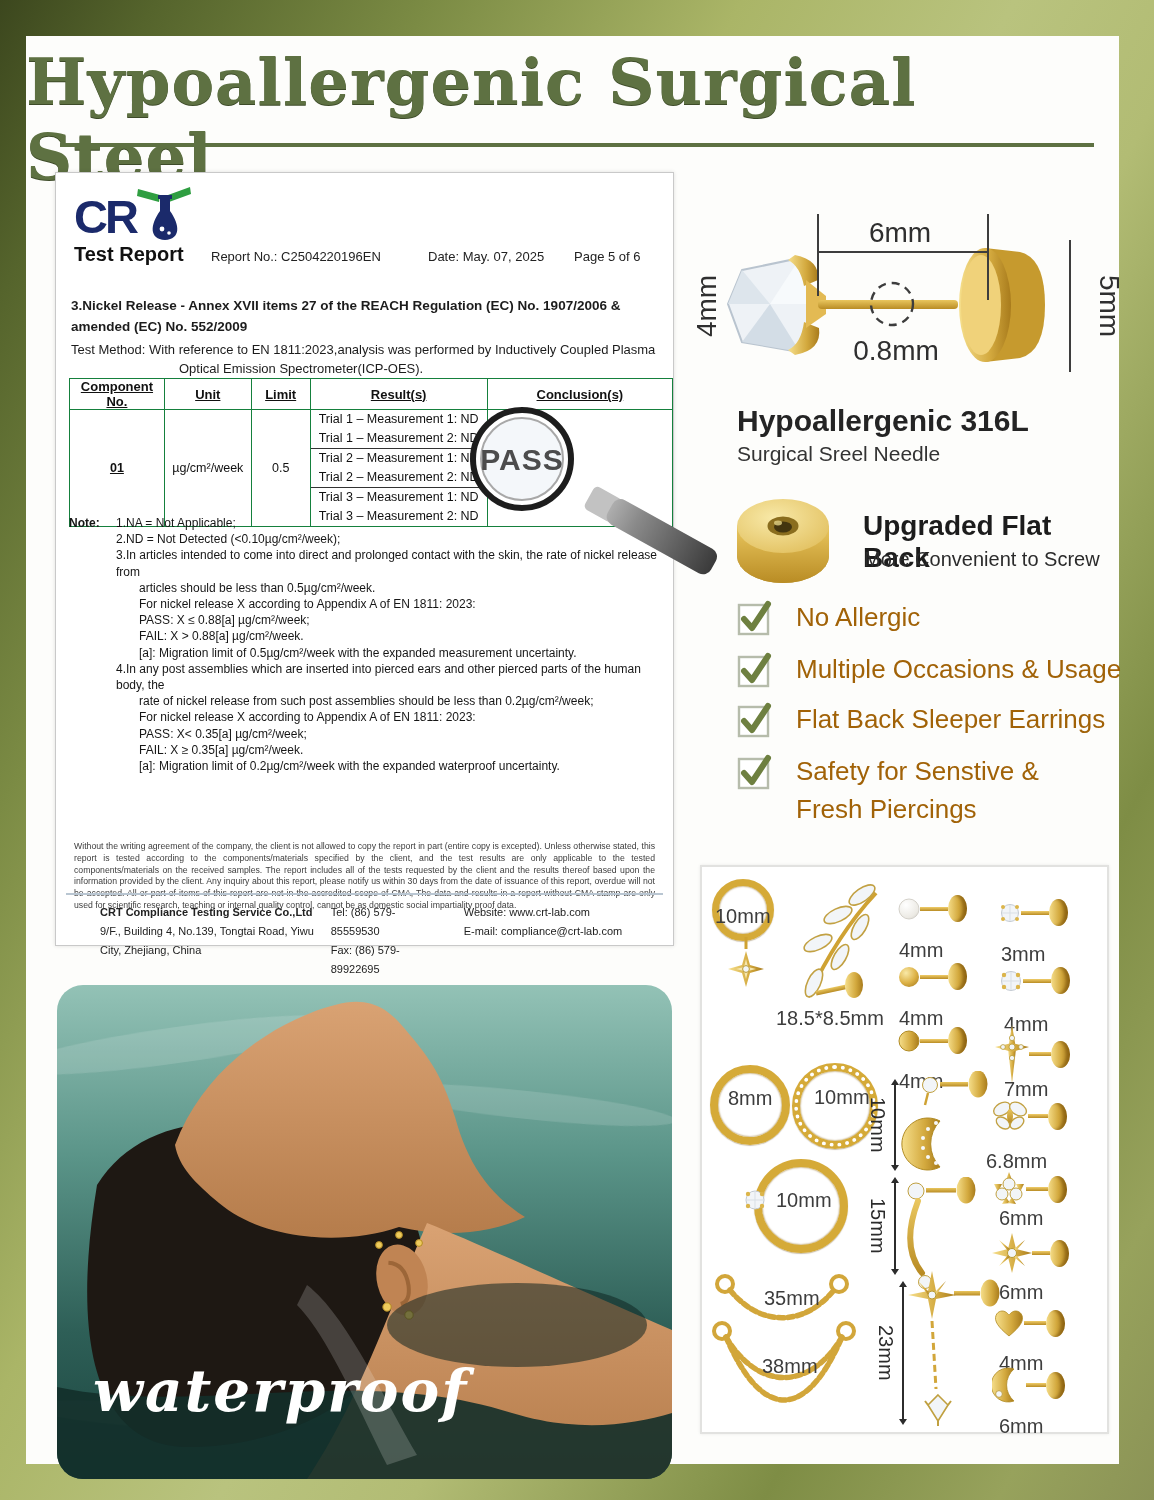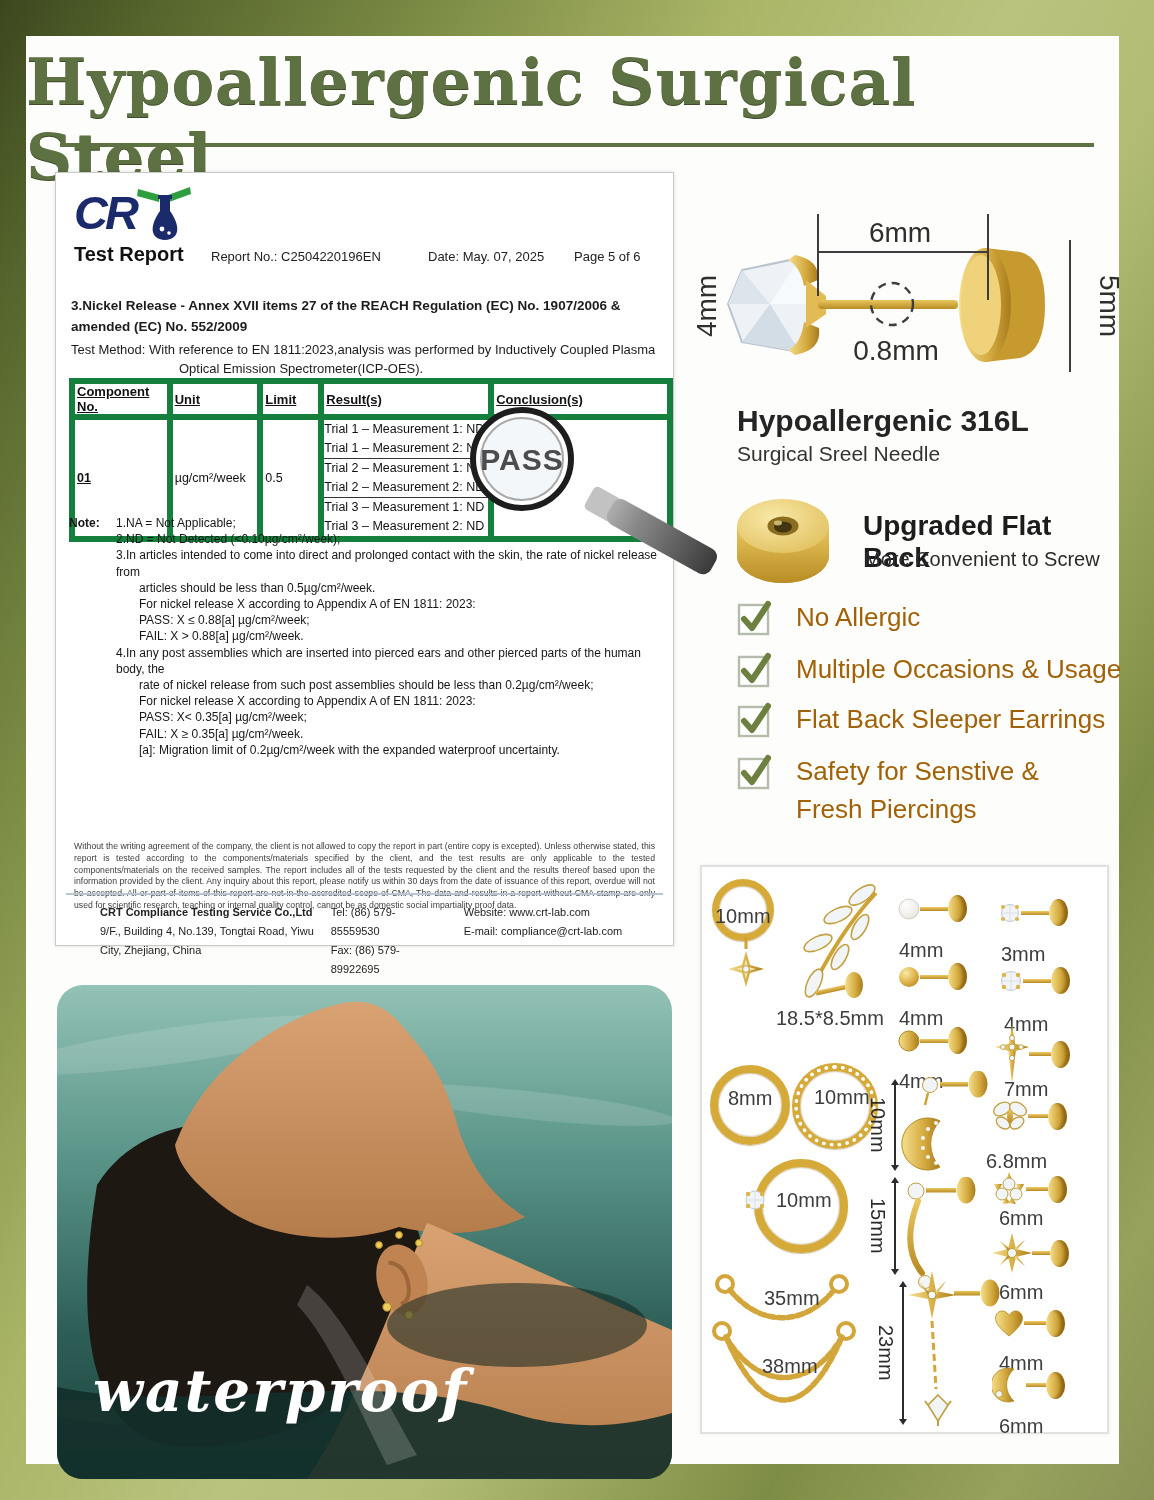--- a/index.html
+++ b/index.html
@@ -11,30 +11,30 @@
 
   
   .main-title{position:absolute;left:0;top:8px;width:100%;
     font-family:"DejaVu Serif",serif;font-weight:700;font-size:64px;letter-spacing:1px;
     color:#5e7142;text-shadow:0 1px 0 #3d4b28;}
   .title-rule{position:absolute;left:34px;top:107px;width:1034px;height:4px;background:#5e7142;}
 
   
   .report{position:absolute;left:29px;top:136px;width:617px;height:772px;background:#fff;
     border:1px solid #c9c9c9;box-shadow:0 0 4px rgba(0,0,0,.12);color:#1c1c1c;}
-  .logo{position:absolute;left:18px;top:10px;display:flex;align-items:center;font-style:italic;}
+  .logo{position:absolute;left:18px;top:10px;display:flex;align-items:flex-end;}
   .logo-cr{font-size:47px;font-weight:700;color:#1b2a6b;letter-spacing:-3px;line-height:52px;}
   .report-title{position:absolute;left:18px;top:70px;font-size:20px;font-weight:700;color:#111;}
   .meta{position:absolute;top:76px;font-size:13px;color:#222;}
   .meta-no{left:155px;} .meta-date{left:372px;} .meta-page{left:518px;}
   .section-title{position:absolute;left:15px;top:122px;width:588px;font-size:13.5px;font-weight:700;line-height:21px;}
   .test-method{position:absolute;left:15px;top:167px;width:588px;font-size:13px;line-height:19px;}
   .test-method .tm2{margin-left:108px;}
   .rtable{position:absolute;left:13px;top:205px;border-collapse:collapse;font-size:12.5px;color:#111;}
-  .rtable td,.rtable th{border:6px solid #15803d;text-align:left;vertical-align:middle;padding:0 2px;}
+  .rtable td,.rtable th{border:1px solid #15803d;text-align:center;vertical-align:middle;padding:0 2px;}
   .rtable th{font-weight:700;text-decoration:underline;height:24px;font-size:13px;}
   .res-line{height:19px;line-height:19px;}
   .res-group{border-bottom:1px solid #333;}
   .comp-val{text-decoration:underline;font-weight:700;}
   .stamp-svg{position:absolute;left:400px;top:218px;width:270px;height:200px;overflow:visible;pointer-events:none;}
   .note-wrap{position:absolute;left:13px;top:342px;width:596px;font-size:12px;line-height:16.2px;color:#161616;display:flex;}
   .note-label{width:47px;font-weight:700;flex:none;}
   .ind1{margin-left:23px;}
   .disclaimer{position:absolute;left:18px;top:668px;width:581px;font-size:8.7px;line-height:11.8px;text-align:justify;color:#3c3c3c;}
   .foot-rule{position:absolute;left:10px;top:720px;width:597px;height:2px;background:#b9c6d2;}
@@ -192,20 +192,21 @@
       <div class="note-wrap">
         <div class="note-label">Note:</div>
         <div>
           <div>1.NA = Not Applicable;</div>
           <div>2.ND = Not Detected (&lt;0.10µg/cm²/week);</div>
           <div>3.In articles intended to come into direct and prolonged contact with the skin, the rate of nickel release from</div>
           <div class="ind1">articles should be less than 0.5µg/cm²/week.</div>
           <div class="ind1">For nickel release X according to Appendix A of EN 1811: 2023:</div>
           <div class="ind1">PASS: X ≤ 0.88[a] µg/cm²/week;</div>
           <div class="ind1">FAIL: X &gt; 0.88[a] µg/cm²/week.</div>
+          <div class="ind1">[a]: Migration limit of 0.5µg/cm²/week with the expanded measurement uncertainty.</div>
           <div>4.In any post assemblies which are inserted into pierced ears and other pierced parts of the human body, the</div>
           <div class="ind1">rate of nickel release from such post assemblies should be less than 0.2µg/cm²/week;</div>
           <div class="ind1">For nickel release X according to Appendix A of EN 1811: 2023:</div>
           <div class="ind1">PASS: X&lt; 0.35[a] µg/cm²/week;</div>
           <div class="ind1">FAIL: X ≥ 0.35[a] µg/cm²/week.</div>
           <div class="ind1">[a]: Migration limit of 0.2µg/cm²/week with the expanded waterproof uncertainty.</div>
         </div>
       </div>
 
       <div class="disclaimer">Without the writing agreement of the company, the client is not allowed to copy the report in part (entire copy is excepted). Unless otherwise stated, this report is tested according to the components/materials specified by the client, and the test results are only applicable to the tested components/materials on the received samples. The report includes all of the tests requested by the client and the results thereof based upon the information provided by the client. Any inquiry about this report, please notify us within 30 days from the date of issuance of this report, overdue will not be accepted. All or part of items of this report are not in the accredited scope of CMA, The data and results in a report without CMA stamp are only used for scientific research, teaching or internal quality control, cannot be as domestic social impartiality proof data.</div>

